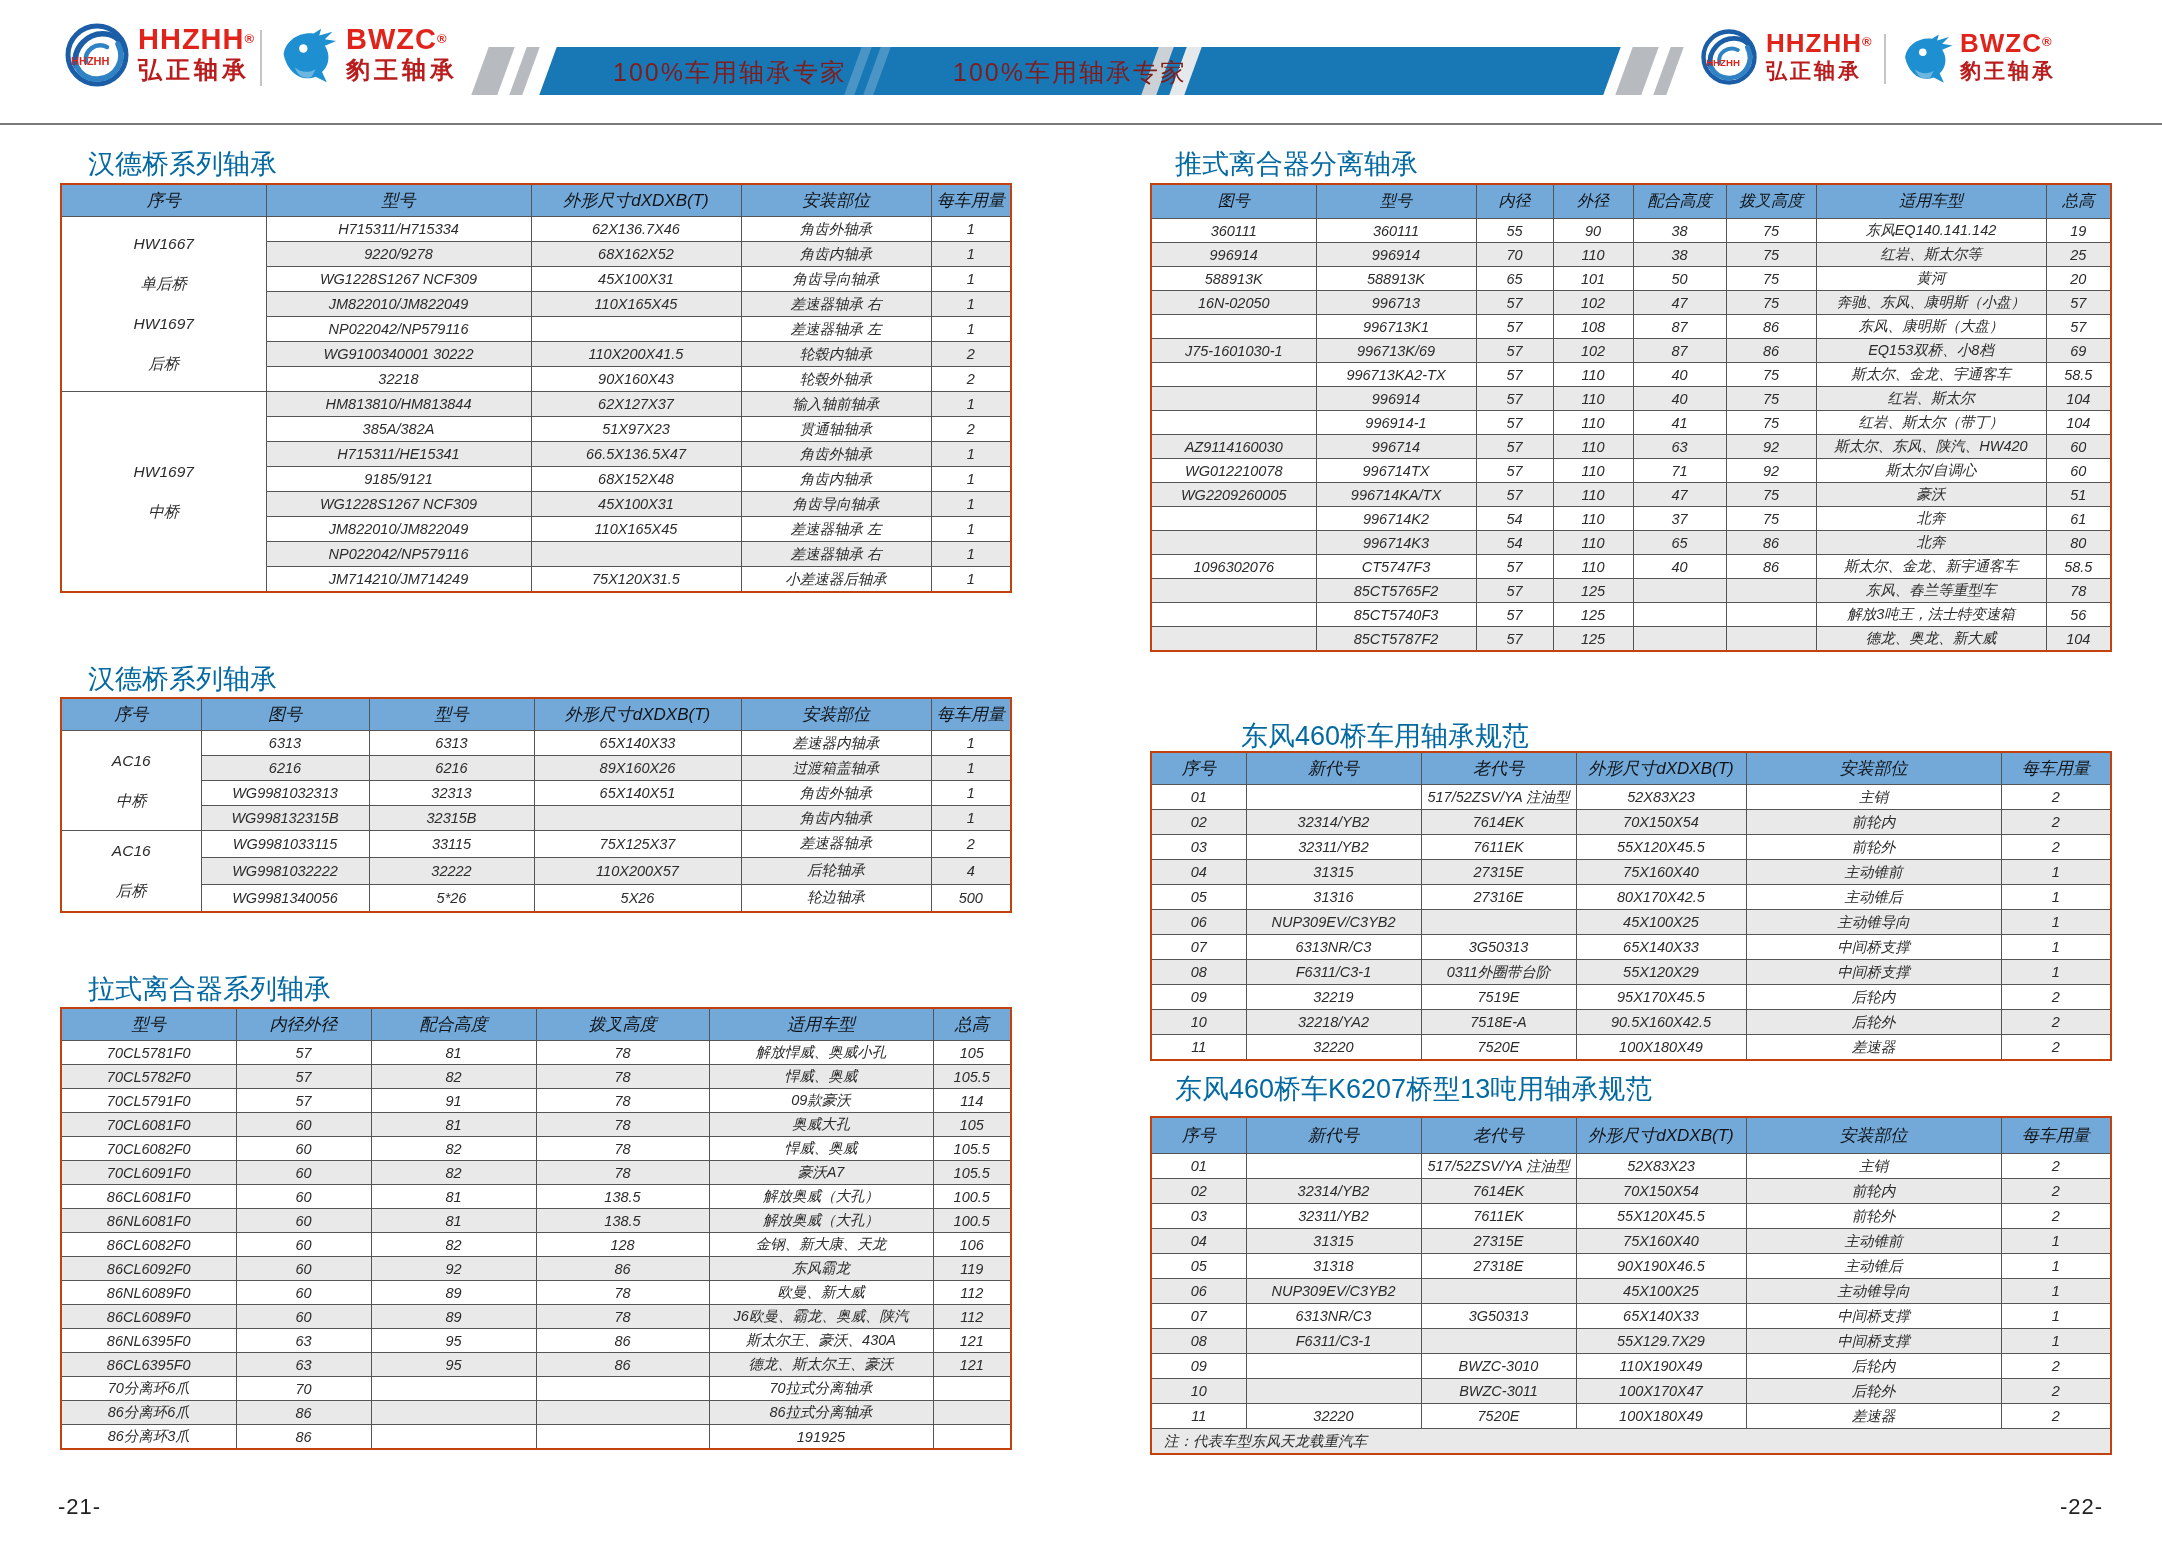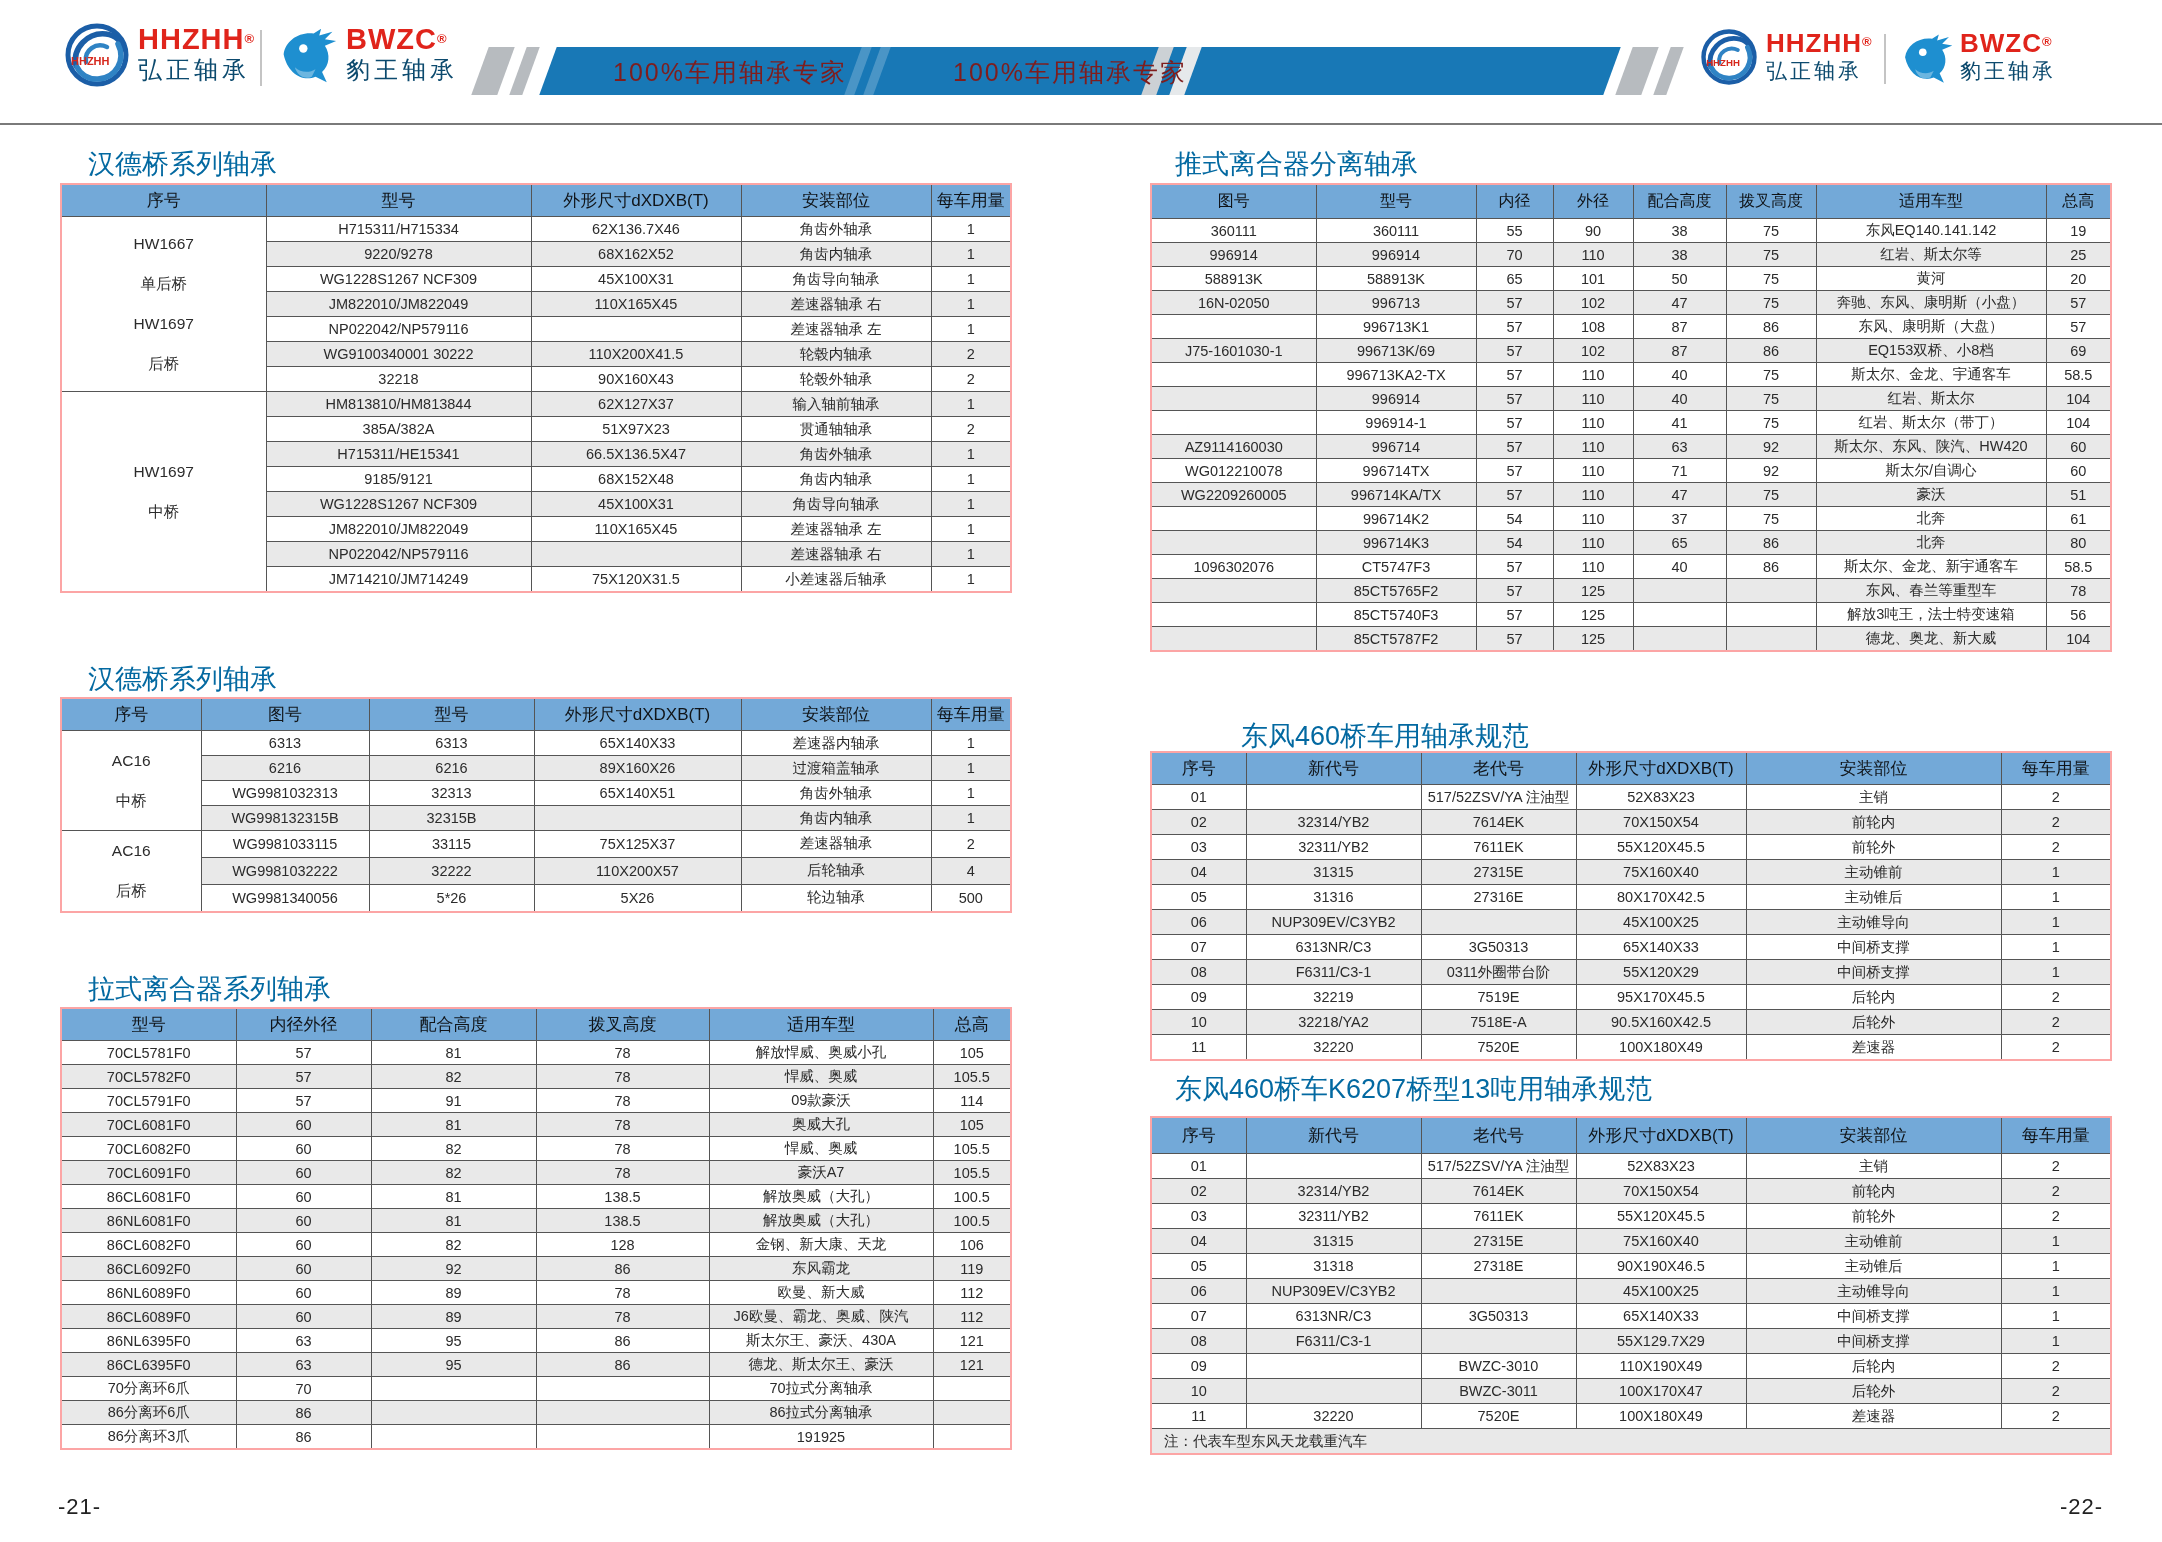--- a/index.html
+++ b/index.html
@@ -20,36 +20,36 @@
   .sF1{left:853px;width:10px;background:rgba(255,255,255,0.22);}
   .sF2{left:872px;width:10px;background:rgba(255,255,255,0.22);}
   .slogan{position:absolute;top:56px;width:284px;text-align:center;color:#7f1d1d;
           font-size:25px;letter-spacing:2px;white-space:nowrap;}
   .slogan1{left:588px;} .slogan2{left:928px;}
 
   .logoicon{position:absolute;}
   .lgtxt{position:absolute;line-height:1.05;white-space:nowrap;}
   .lgtxt .abbr{color:#e0241b;font-weight:bold;font-size:29px;letter-spacing:1px;}
   .lgtxt .reg{color:#e0241b;font-weight:bold;font-size:13px;vertical-align:super;}
-  .lgtxt .cname{display:block;color:#0c4a6e;font-weight:normal;font-size:24px;letter-spacing:4px;margin-top:3px;}
+  .lgtxt .cname{display:block;color:#b91c1c;font-weight:bold;font-size:24px;letter-spacing:4px;margin-top:3px;}
   .lgtxt.small .abbr{font-size:26px;} .lgtxt.small .cname{font-size:21px;letter-spacing:3px;}
   .lg-div{position:absolute;width:2px;background:#c4c4c4;}
 
   
   .sec-title{position:absolute;margin:13px;font-size:27px;font-weight:normal;color:#0369a1;white-space:nowrap;}
   .pageno{position:absolute;font-size:22px;color:#222;letter-spacing:1px;}
 
   
   .twrap{position:absolute;}
   table{border-collapse:collapse;table-layout:fixed;width:100%;background:#fff;}
   th,td{border:1px solid #555;text-align:center;vertical-align:middle;
         padding:0 2px;overflow:hidden;white-space:nowrap;}
   th{background:#73a9d8;color:#101418;font-weight:normal;font-size:17px;height:31px;}
   td{font-size:14.5px;color:#2b2b2b;height:24px;}
-  table{border:2px solid #fca5a5;}
+  table{border:2px solid #c2410c;font-style:italic;}
   tbody tr:nth-child(even) td{background:#e9e9e9;}
   tbody tr:nth-child(odd) td{background:#ffffff;}
   td.group-cell{background:#ffffff !important;font-size:15.5px;}
   td.group-cell div{line-height:40px;}
   td.note-cell{text-align:left;padding-left:12px;}
   
   #t3 td,#t4 td{height:23px;}
   #t4 th{font-size:16px;height:33px;}
   #t6 th{height:35px;}
 </style>

